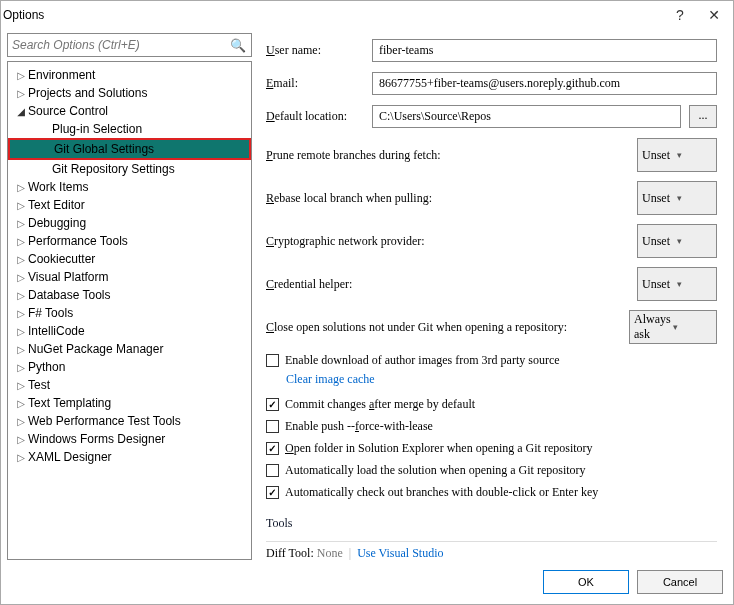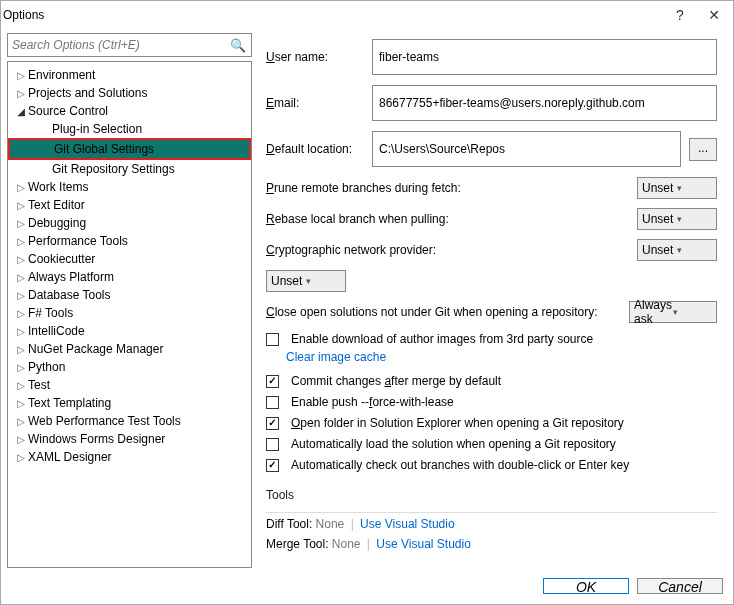--- a/index.html
+++ b/index.html
@@ -90,35 +90,36 @@
       border: 2.5px solid #d22;
       padding: 0 0;
     }
     
     .right {
       flex: 1;
       border-left: none;
       padding: 6px 10px 0 6px;
       overflow: auto;
       position: relative;
+      font-family: Liberation Serif, serif;
     }
     .form-row {
       display: flex;
       align-items: center;
       margin-bottom: 10px;
       gap: 8px;
     }
     .form-row .lbl {
       width: 98px;
     }
     .underline-letter { text-decoration: underline; }
     .txt {
       flex: 1;
       border: 1px solid #888;
-      height: 36px;
+      height: 23px;
       padding: 2px 6px;
       font-size: 12px;
       font-family: inherit;
     }
     .browse-btn {
       width: 28px;
       height: 23px;
       border: 1px solid #888;
       background: #eee;
       text-align: center;
@@ -132,32 +133,32 @@
       margin-bottom: 9px;
     }
     .setting-row .slabel { flex: 1; }
     .combo {
       width: 80px;
       height: 22px;
       border: 1px solid #888;
       background: #eee;
       display: flex;
       align-items: center;
-      padding: 4px 4px;
+      padding: 16px 4px;
       font-size: 12px;
       cursor: default;
     }
     .combo.wide { width: 88px; }
     .combo span { flex: 1; }
     .combo .car { font-size: 9px; color: #555; }
     .chk-row {
       display: flex;
       align-items: center;
       margin-bottom: 7px;
-      gap: 12px;
+      gap: 6px;
     }
     .chk {
       width: 13px;
       height: 13px;
       border: 1px solid #333;
       display: inline-flex;
       align-items: center;
       justify-content: center;
       font-size: 10px;
       background: #fff;
@@ -177,26 +178,25 @@
     .sep { color: #bbb; margin: 0 3px; }
     
     .footer {
       display: flex;
       justify-content: flex-end;
       gap: 8px;
       padding: 10px;
     }
     .btn {
       width: 86px;
-      height: 16px;
+      height: 24px;
       border: 1px solid #888;
       background: #f3f3f3;
-      font-size: 14px;
+      font-size: 11px;
       cursor: default;
-      font-style: italic;
     }
     .btn.primary {
       border: 1px solid #0078d7;
       background: #fff;
     }
     .hr {
       border: none;
       border-top: 1px solid #ddd;
       margin: 8px 0 4px 0;
     }
@@ -259,21 +259,21 @@
         <div class="tree-item lvl0">
           <span class="arrow">▷</span>
           <span class="label">Performance Tools</span>
         </div>
         <div class="tree-item lvl0">
           <span class="arrow">▷</span>
           <span class="label">Cookiecutter</span>
         </div>
         <div class="tree-item lvl0">
           <span class="arrow">▷</span>
-          <span class="label">Always Platform</span>
+          <span class="label">Visual Platform</span>
         </div>
         <div class="tree-item lvl0">
           <span class="arrow">▷</span>
           <span class="label">Database Tools</span>
         </div>
         <div class="tree-item lvl0">
           <span class="arrow">▷</span>
           <span class="label">F# Tools</span>
         </div>
         <div class="tree-item lvl0">
@@ -343,20 +343,21 @@
           </div>
         </div>
         <div class="setting-row">
           <span class="slabel"><span class="underline-letter">C</span>ryptographic network provider:</span>
           <div class="combo">
             <span>Unset</span>
             <span class="car">▾</span>
           </div>
         </div>
         <div class="setting-row">
+          <span class="slabel"><span class="underline-letter">C</span>redential helper:</span>
           <div class="combo">
             <span>Unset</span>
             <span class="car">▾</span>
           </div>
         </div>
         <div class="setting-row">
           <span class="slabel"><span class="underline-letter">C</span>lose open solutions not under Git when opening a repository:</span>
           <div class="combo wide">
             <span>Always ask</span>
             <span class="car">▾</span>

